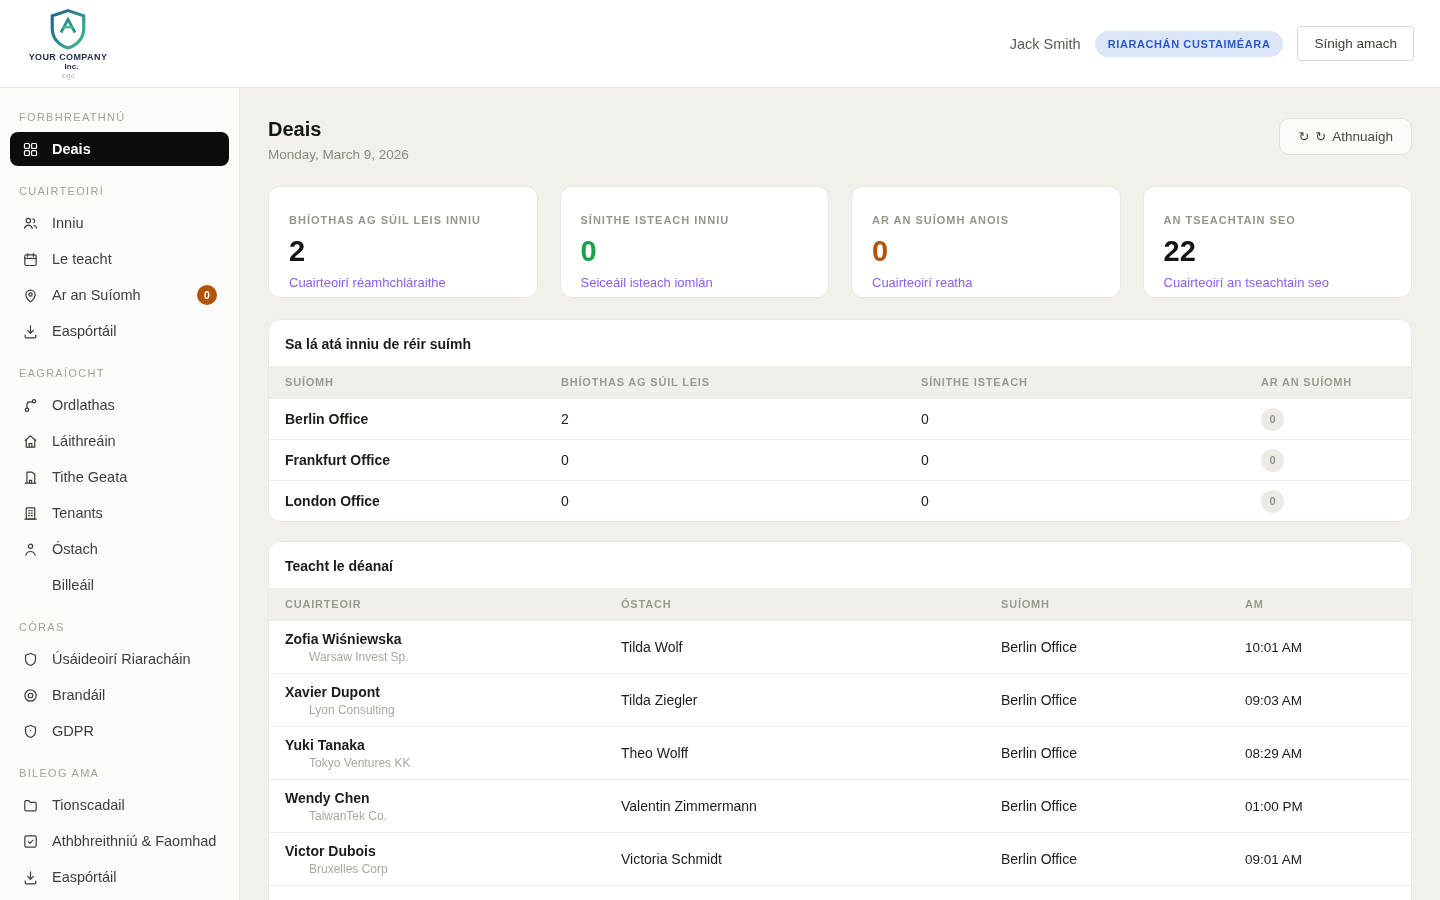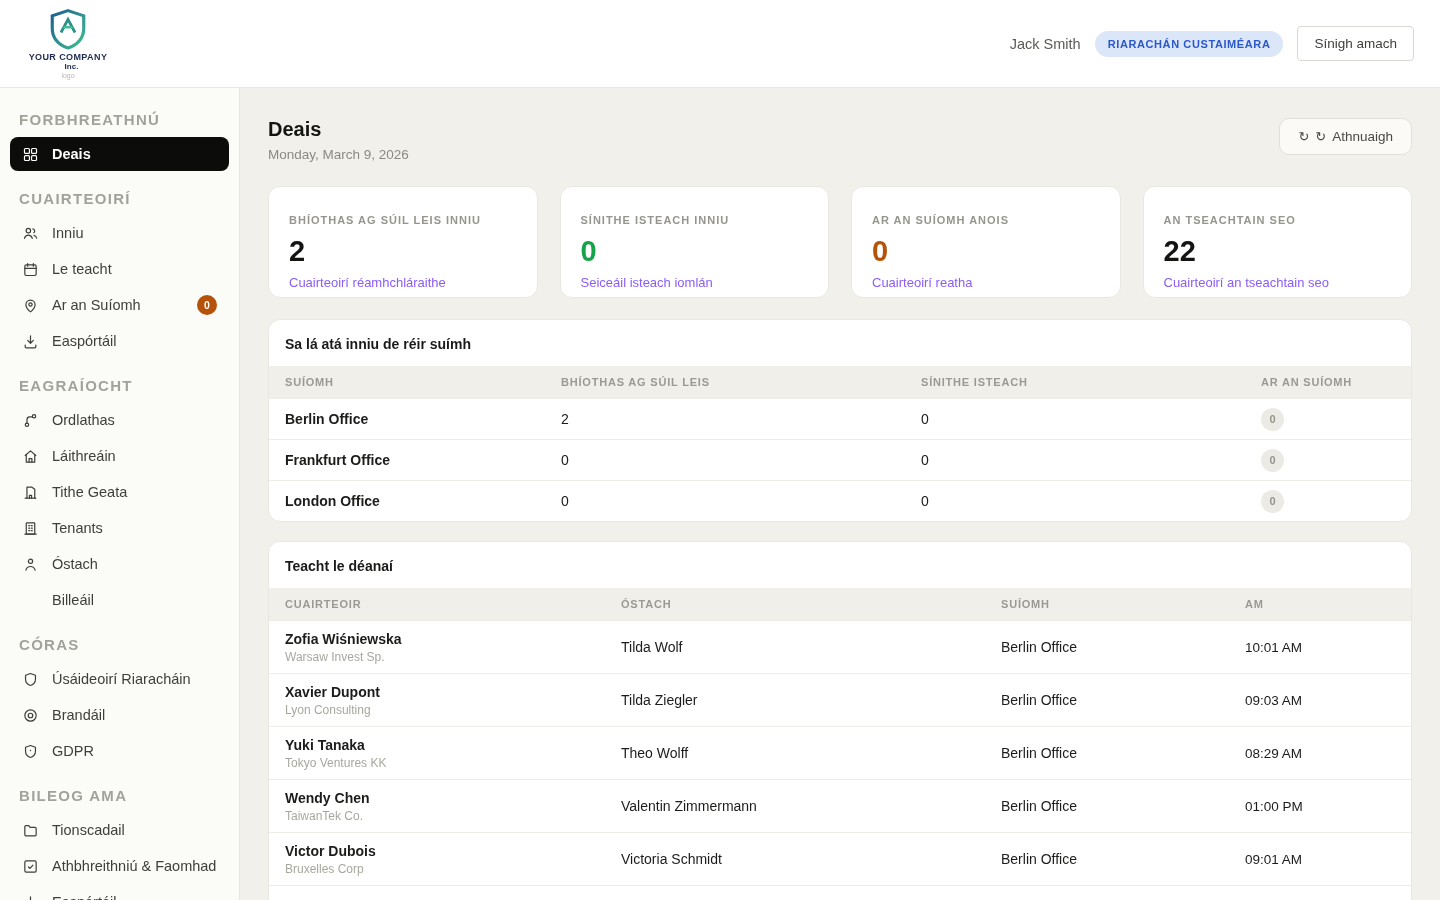--- a/index.html
+++ b/index.html
@@ -19,21 +19,21 @@
   .user-name { font-size:14.5px; color:#5b5a55; }
   .role-badge { background:#dce6f9; color:#2b59c9; font-size:11px; font-weight:700;
                 letter-spacing:.6px; padding:7px 13px; border-radius:999px; }
   .signout-btn { background:#ffffff; border:1px solid #d9d8d2; border-radius:4px;
                  padding:9px 16px; font-size:13.5px; color:#3e3e3a; cursor:pointer;
                  font-family:"Liberation Sans",sans-serif; }
 
   
   .sidebar { position:fixed; top:88px; left:0; width:240px; height:812px; background:#fbfbf8;
              border-right:1px solid #e8e7e1; padding:6px 10px; overflow:hidden; }
-  .section-label { font-size:15px; font-weight:700; letter-spacing:1.3px; color:#a3a29a;
+  .section-label { font-size:11px; font-weight:400; letter-spacing:1.3px; color:#a3a29a;
                    padding:17px 9px 7px; }
   .nav-item { display:flex; align-items:center; gap:13px; height:34px; padding:0 12px;
               border-radius:8px; font-size:14.5px; color:#3e3e3a; margin:2px 0; cursor:pointer; }
   .nav-item.active { background:#0c0c0a; color:#ffffff; font-weight:600; }
   .nav-icon { width:17px; height:17px; flex:none; }
   .nav-icon svg { width:17px; height:17px; display:block; stroke:currentColor; fill:none;
                   stroke-width:1.7; stroke-linecap:round; stroke-linejoin:round; }
   .nav-spacer { width:17px; flex:none; }
   .nav-label { flex:1; white-space:nowrap; overflow:hidden; }
   .nav-badge { background:#b5530b; color:#fff; font-size:10.5px; font-weight:700;
@@ -70,21 +70,21 @@
   .grid-site { grid-template-columns:276px 360px 340px 1fr; }
   .grid-recent { grid-template-columns:336px 380px 244px 1fr; }
   .trow { border-top:1px solid #edece6; font-size:14px; color:#1c1c1a; }
   .row-41 { height:41px; }
   .row-53 { height:53px; }
   .cell-strong { font-weight:600; }
   .pill-zero { background:#eceae4; color:#95948c; font-size:11px; font-weight:600;
                width:23px; height:23px; border-radius:999px; display:inline-flex;
                align-items:center; justify-content:center; }
   .visitor-name { font-weight:600; font-size:14px; color:#1c1c1a; }
-  .visitor-company { font-size:12px; color:#a8a79f; margin-top:3px; }
+  .visitor-company { font-size:12px; color:#a8a79f; margin-top:3px;margin-left:24px; }
   .time-cell { font-size:13.5px; color:#1c1c1a; }
 </style>
 </head>
 <body>
 
 <header class="topbar">
   <div class="logo">
     <svg viewBox="0 0 24 24">
       <defs>
         <linearGradient id="lg" x1="0" y1="0" x2="1" y2="1">

